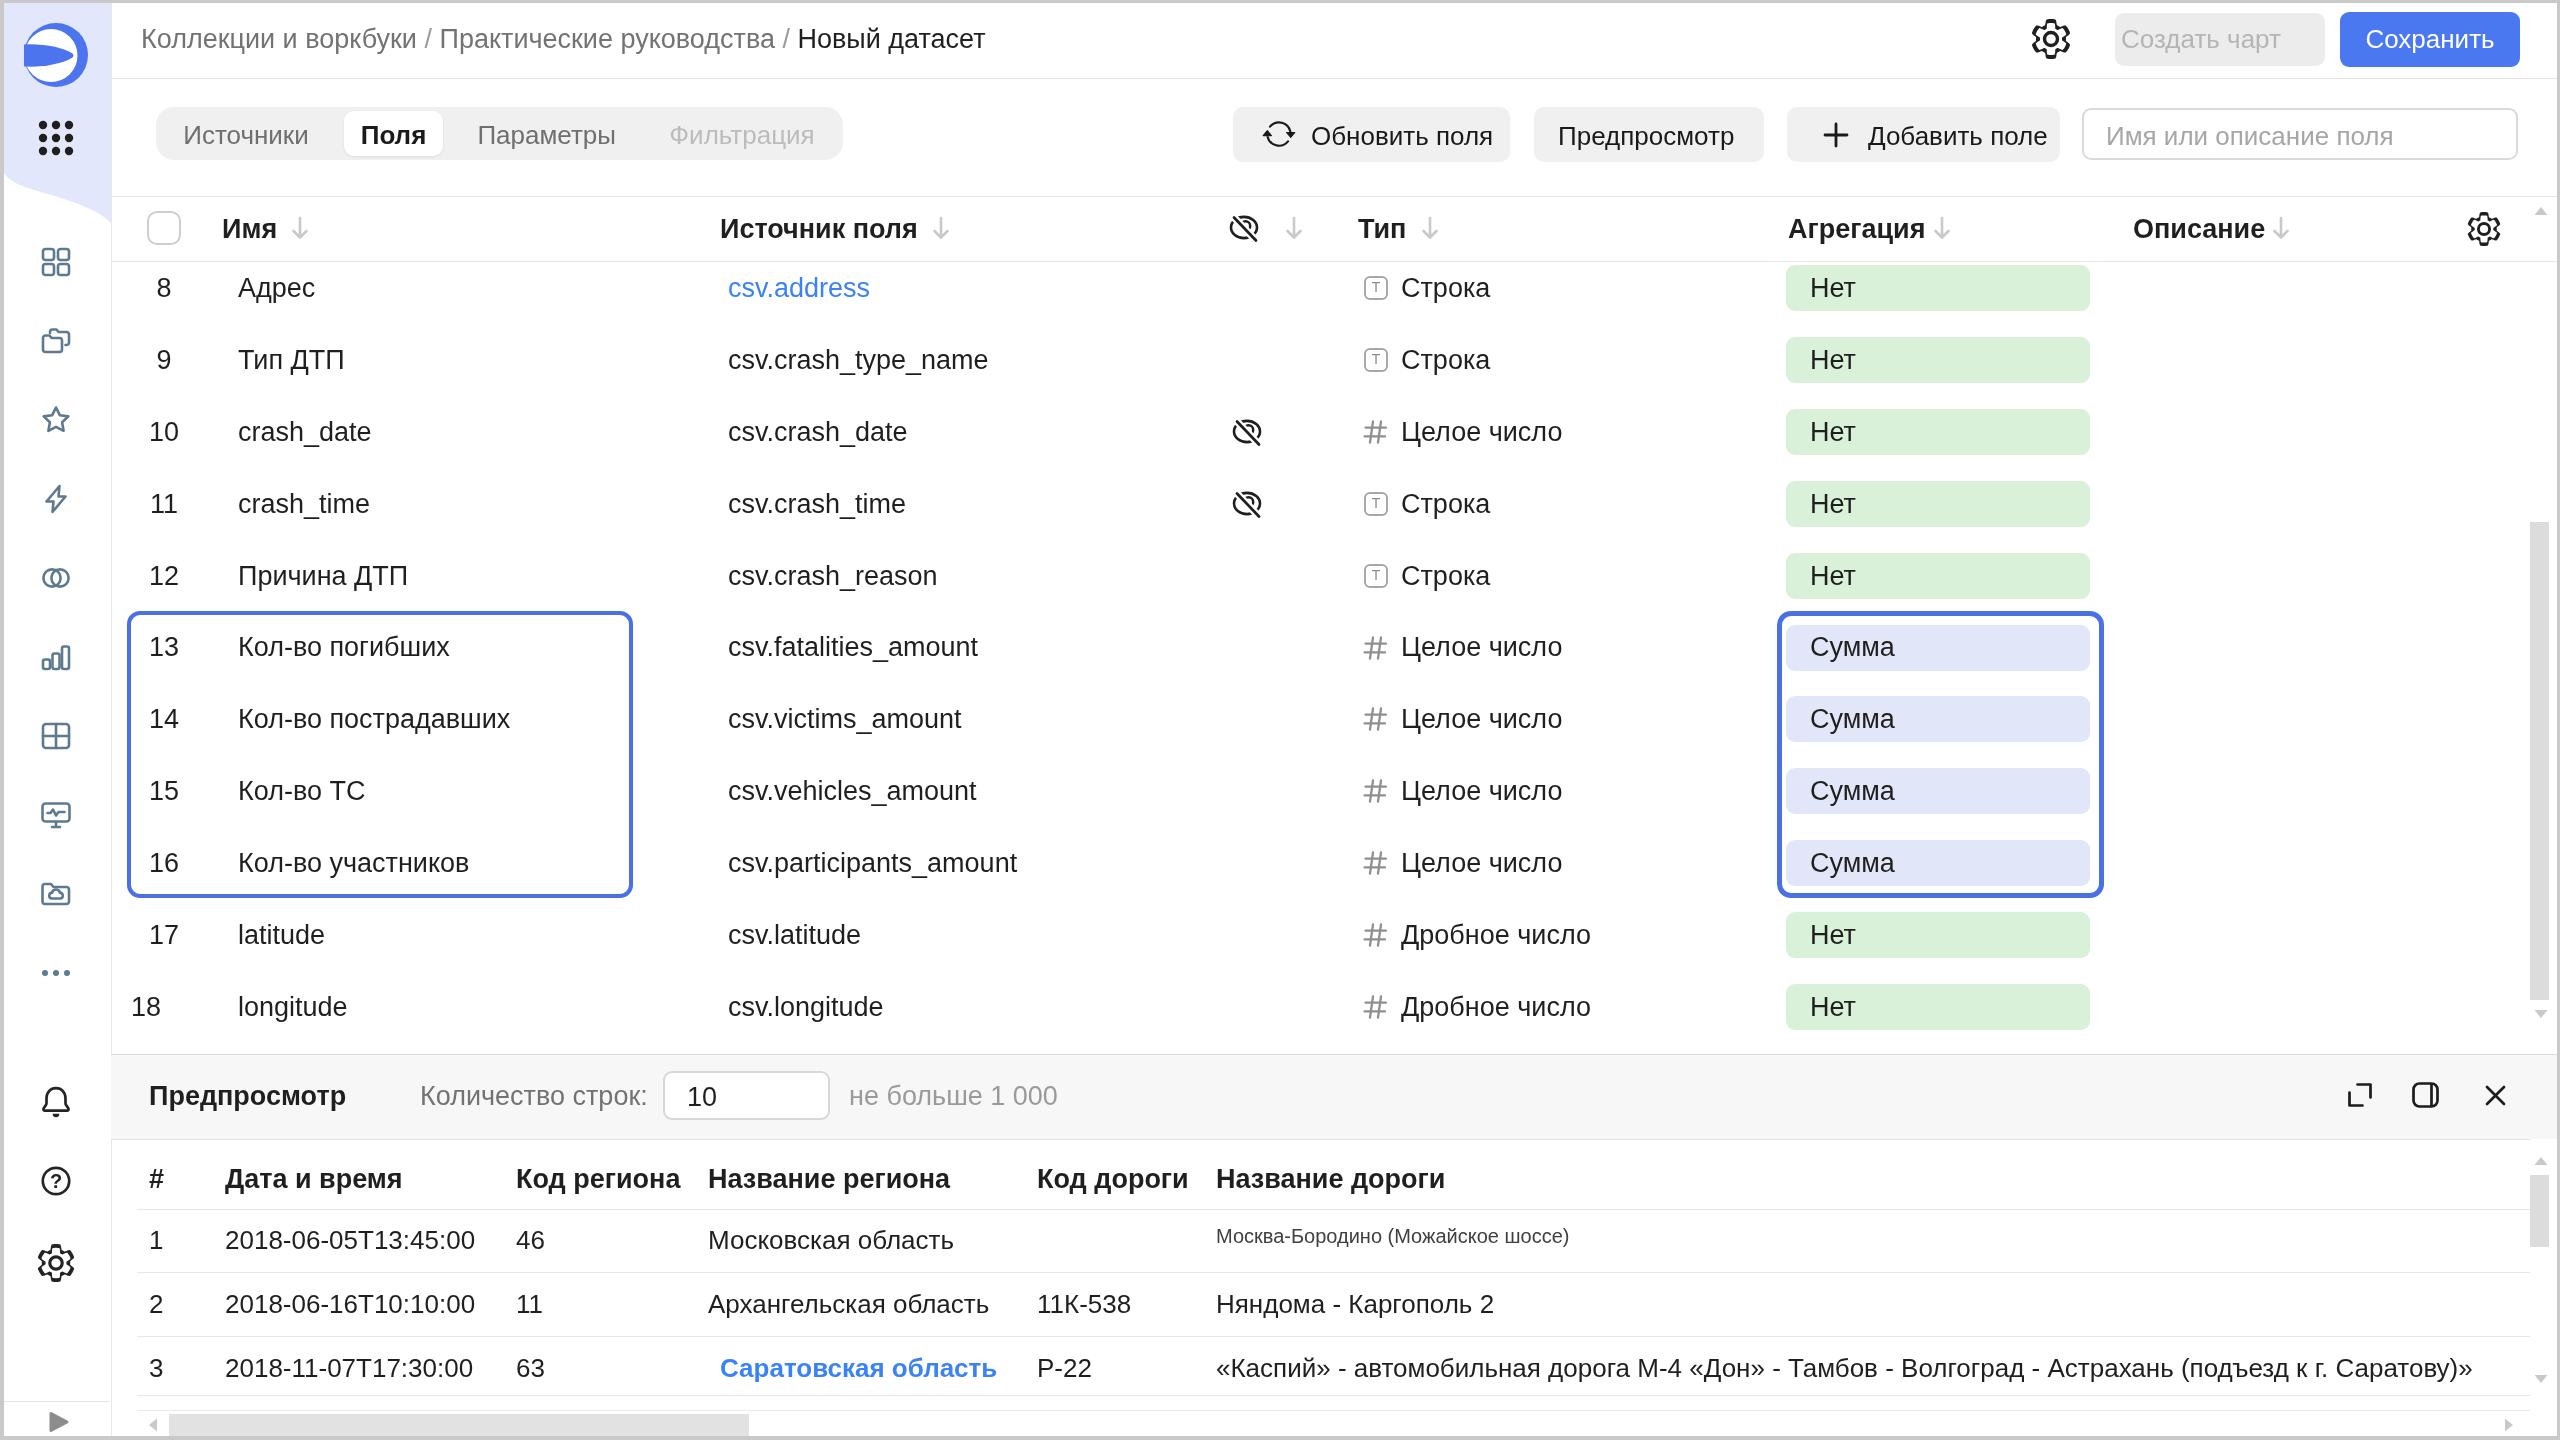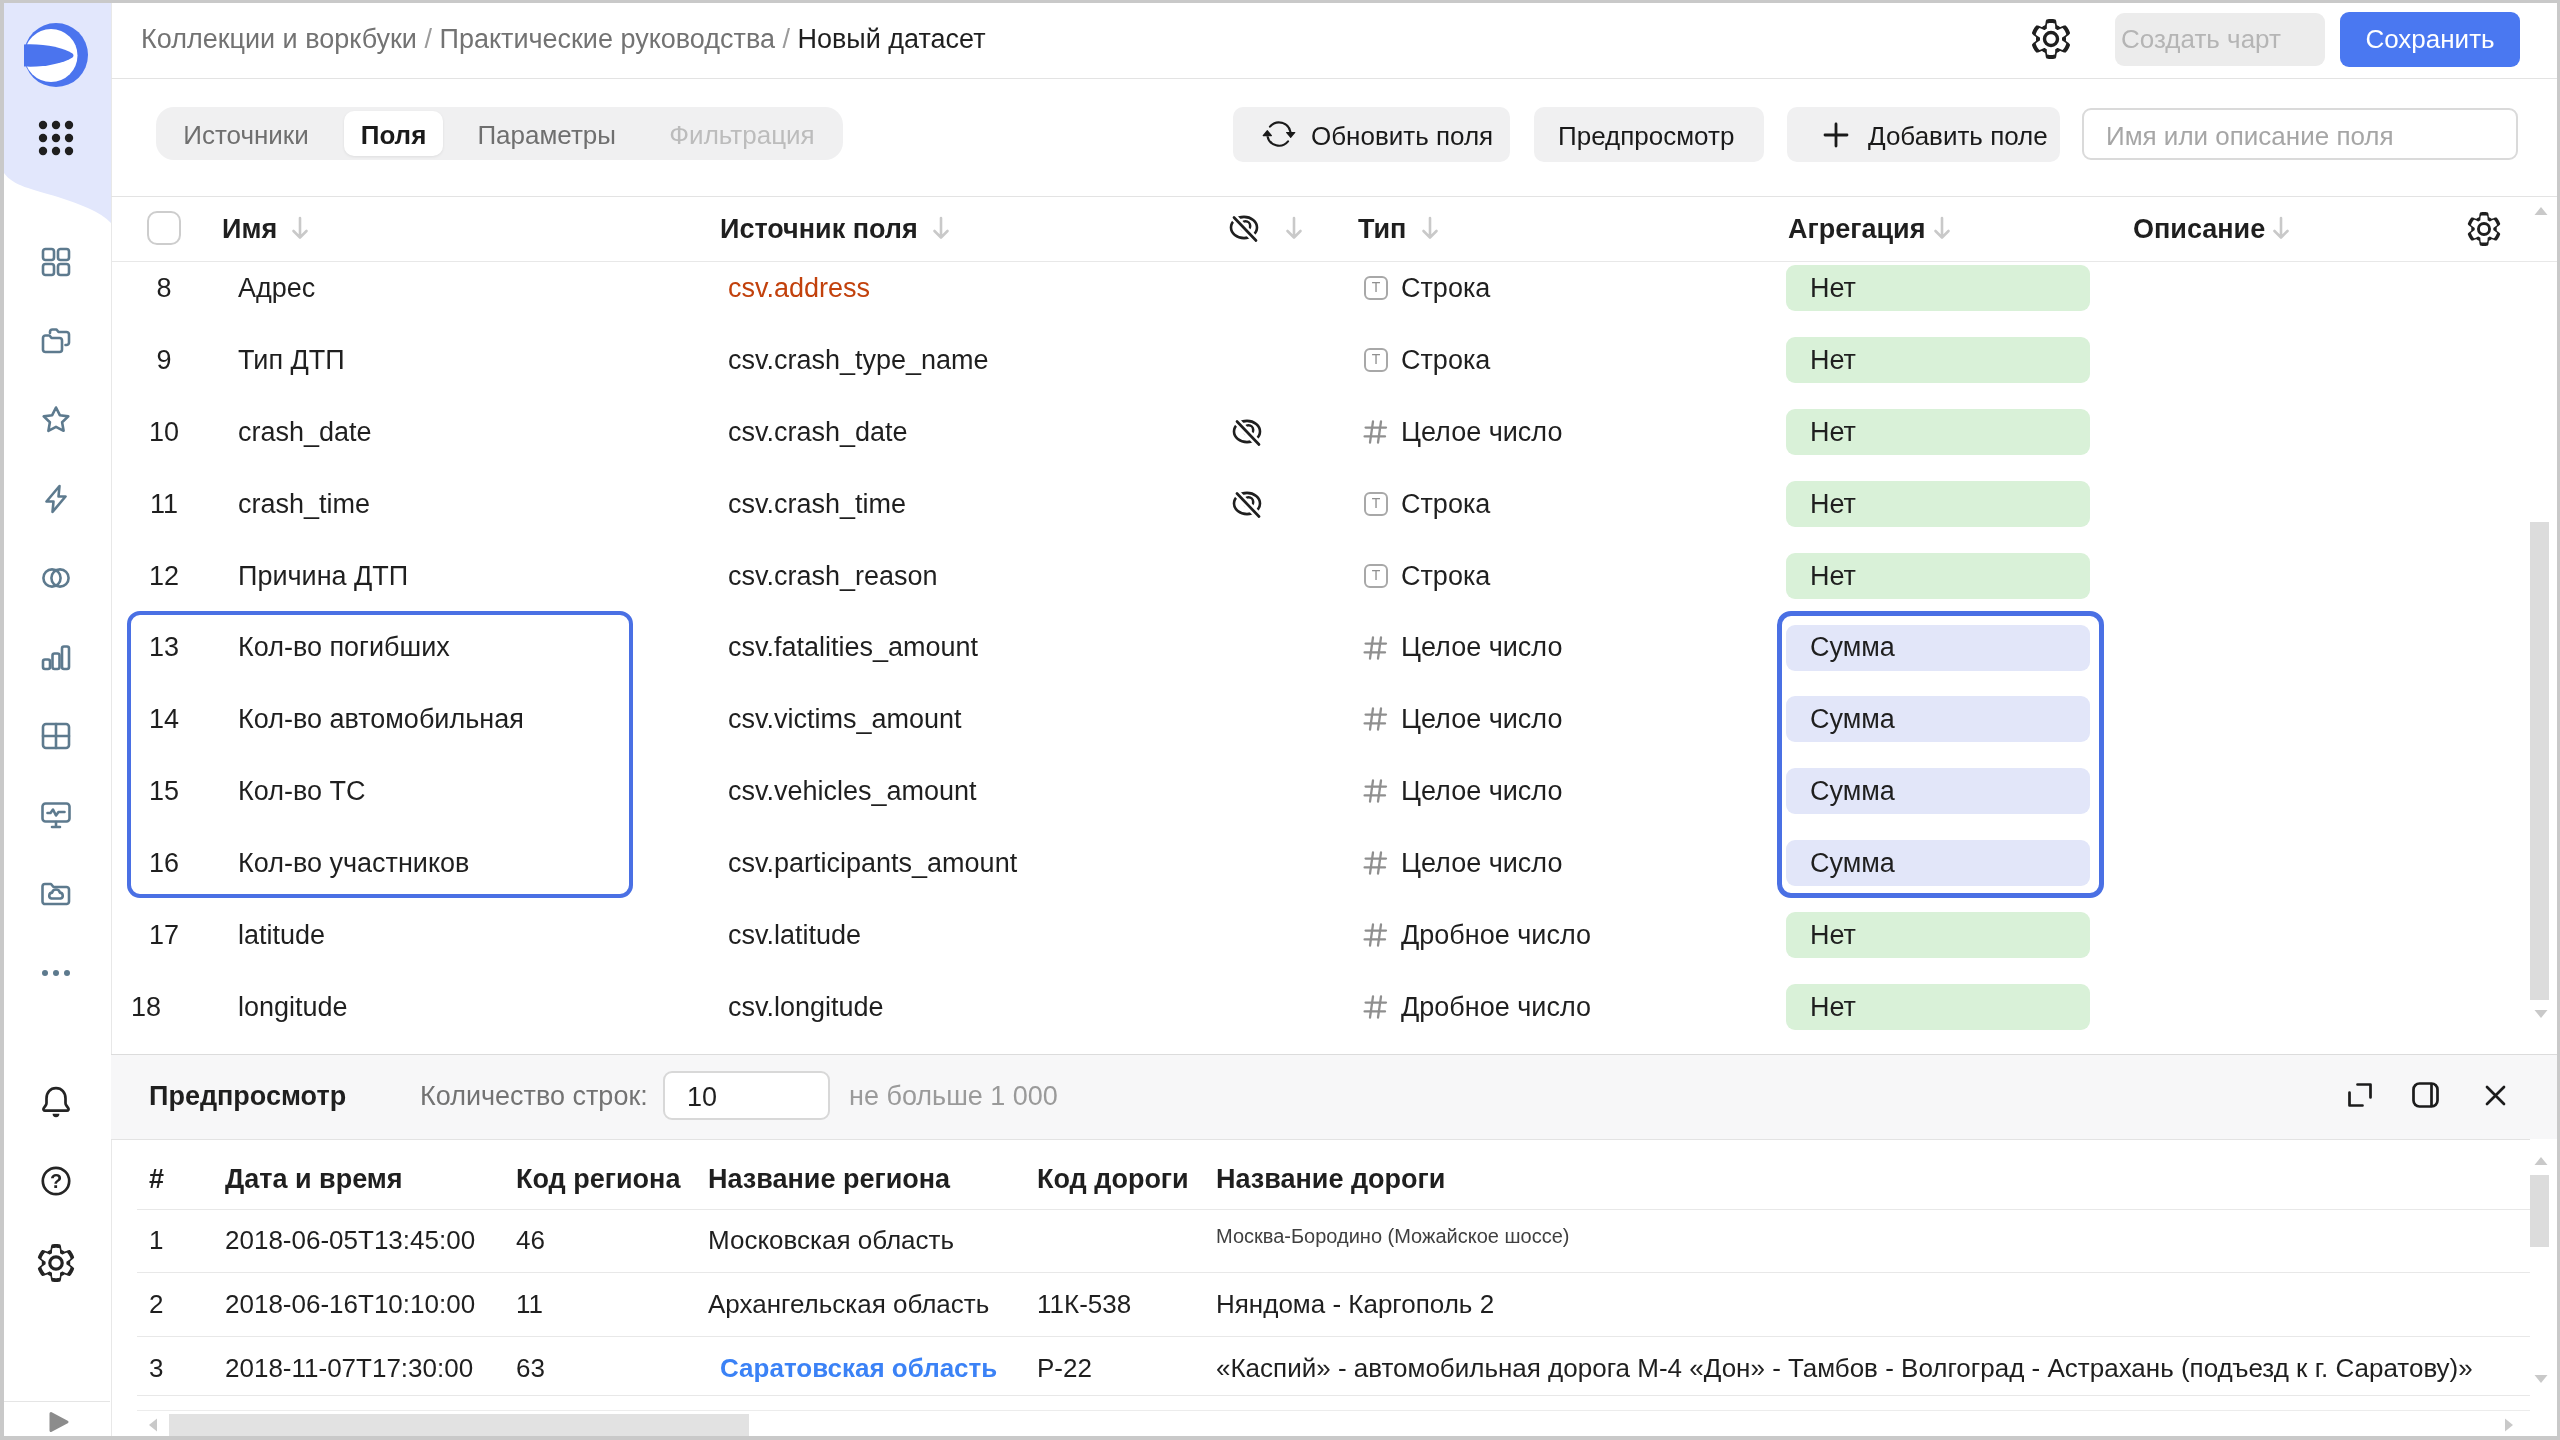--- a/index.html
+++ b/index.html
@@ -150,21 +150,21 @@
     <path d="M24.0 17.0A6.97 6.97 0 1 0 10.0 17.0A6.97 6.97 0 1 0 24.0 17.0Z M21.1 17.0A4.08 4.08 0 1 0 12.9 17.0A4.08 4.08 0 1 0 21.1 17.0Z" fill="#1f1f1f" fill-rule="evenodd"></path>
   </svg>
 <svg class="a" style="left:1225.0px;top:209.0px" width="38" height="38" viewBox="0 0 38 38" fill="none">
     <ellipse cx="19" cy="18.5" rx="13" ry="10.6" stroke="#1f1f1f" stroke-width="2.6"></ellipse>
     <circle cx="20.5" cy="17" r="4.7" stroke="#1f1f1f" stroke-width="2.5"></circle>
     <path d="M8.5 8 L31.5 32" stroke="#ffffff" stroke-width="7.5" stroke-linecap="round"></path>
     <path d="M9 8.5 L31 31.5" stroke="#1f1f1f" stroke-width="2.7" stroke-linecap="round"></path>
   </svg>
 <div class="txt" style="left:131px;top:273px;width:66px;text-align:center;font-size:27px;color:#1f1f1f;">8</div>
 <div class="txt" style="left:238px;top:273px;font-size:27px;color:#1f1f1f;">Адрес</div>
-<div class="txt" style="left:728px;top:273px;font-size:27px;color:#c2410c;">csv.address</div>
+<div class="txt" style="left:728px;top:273px;font-size:27px;color:#3b82f6;">csv.address</div>
 <div class="a" style="left:1364px;top:276.0px;width:24px;height:24px;border:2px solid #a8a8a8;border-radius:6px;box-sizing:border-box;"></div>
 <div class="txt" style="left:1364px;top:279.0px;width:24px;text-align:center;font-size:14px;color:#8f8f8f;">T</div>
 <div class="txt" style="left:1401px;top:273px;font-size:27px;color:#1f1f1f;">Строка</div>
 <div class="a" style="left:1786px;top:265.0px;width:304px;height:46px;background:#d9f1d8;border-radius:9px;"></div>
 <div class="txt" style="left:1810px;top:273px;font-size:27px;color:#1f1f1f;">Нет</div>
 <div class="txt" style="left:131px;top:345px;width:66px;text-align:center;font-size:27px;color:#1f1f1f;">9</div>
 <div class="txt" style="left:238px;top:345px;font-size:27px;color:#1f1f1f;">Тип ДТП</div>
 <div class="txt" style="left:728px;top:345px;font-size:27px;color:#1f1f1f;">csv.crash_type_name</div>
 <div class="a" style="left:1364px;top:347.9px;width:24px;height:24px;border:2px solid #a8a8a8;border-radius:6px;box-sizing:border-box;"></div>
 <div class="txt" style="left:1364px;top:350.9px;width:24px;text-align:center;font-size:14px;color:#8f8f8f;">T</div>
@@ -211,21 +211,21 @@
 <div class="txt" style="left:131px;top:632px;width:66px;text-align:center;font-size:27px;color:#1f1f1f;">13</div>
 <div class="txt" style="left:238px;top:632px;font-size:27px;color:#1f1f1f;">Кол-во погибших</div>
 <div class="txt" style="left:728px;top:632px;font-size:27px;color:#1f1f1f;">csv.fatalities_amount</div>
 <svg class="a" style="left:1362px;top:634.5px" width="26" height="26" viewBox="0 0 26 26" fill="none" stroke="#8f8f8f" stroke-width="2.3" stroke-linecap="round">
     <path d="M11 2.5 L8 23.5 M19 2.5 L16 23.5 M3.6 8.6 H24 M2.6 17.4 H23"></path>
   </svg>
 <div class="txt" style="left:1401px;top:632px;font-size:27px;color:#1f1f1f;">Целое число</div>
 <div class="a" style="left:1786px;top:624.5px;width:304px;height:46px;background:#e2e6f9;border-radius:9px;"></div>
 <div class="txt" style="left:1810px;top:632px;font-size:27px;color:#1f1f1f;">Сумма</div>
 <div class="txt" style="left:131px;top:704px;width:66px;text-align:center;font-size:27px;color:#1f1f1f;">14</div>
-<div class="txt" style="left:238px;top:704px;font-size:27px;color:#1f1f1f;">Кол-во автомобильная</div>
+<div class="txt" style="left:238px;top:704px;font-size:27px;color:#1f1f1f;">Кол-во пострадавших</div>
 <div class="txt" style="left:728px;top:704px;font-size:27px;color:#1f1f1f;">csv.victims_amount</div>
 <svg class="a" style="left:1362px;top:706.4000000000001px" width="26" height="26" viewBox="0 0 26 26" fill="none" stroke="#8f8f8f" stroke-width="2.3" stroke-linecap="round">
     <path d="M11 2.5 L8 23.5 M19 2.5 L16 23.5 M3.6 8.6 H24 M2.6 17.4 H23"></path>
   </svg>
 <div class="txt" style="left:1401px;top:704px;font-size:27px;color:#1f1f1f;">Целое число</div>
 <div class="a" style="left:1786px;top:696.4000000000001px;width:304px;height:46px;background:#e2e6f9;border-radius:9px;"></div>
 <div class="txt" style="left:1810px;top:704px;font-size:27px;color:#1f1f1f;">Сумма</div>
 <div class="txt" style="left:131px;top:776px;width:66px;text-align:center;font-size:27px;color:#1f1f1f;">15</div>
 <div class="txt" style="left:238px;top:776px;font-size:27px;color:#1f1f1f;">Кол-во ТС</div>
 <div class="txt" style="left:728px;top:776px;font-size:27px;color:#1f1f1f;">csv.vehicles_amount</div>

